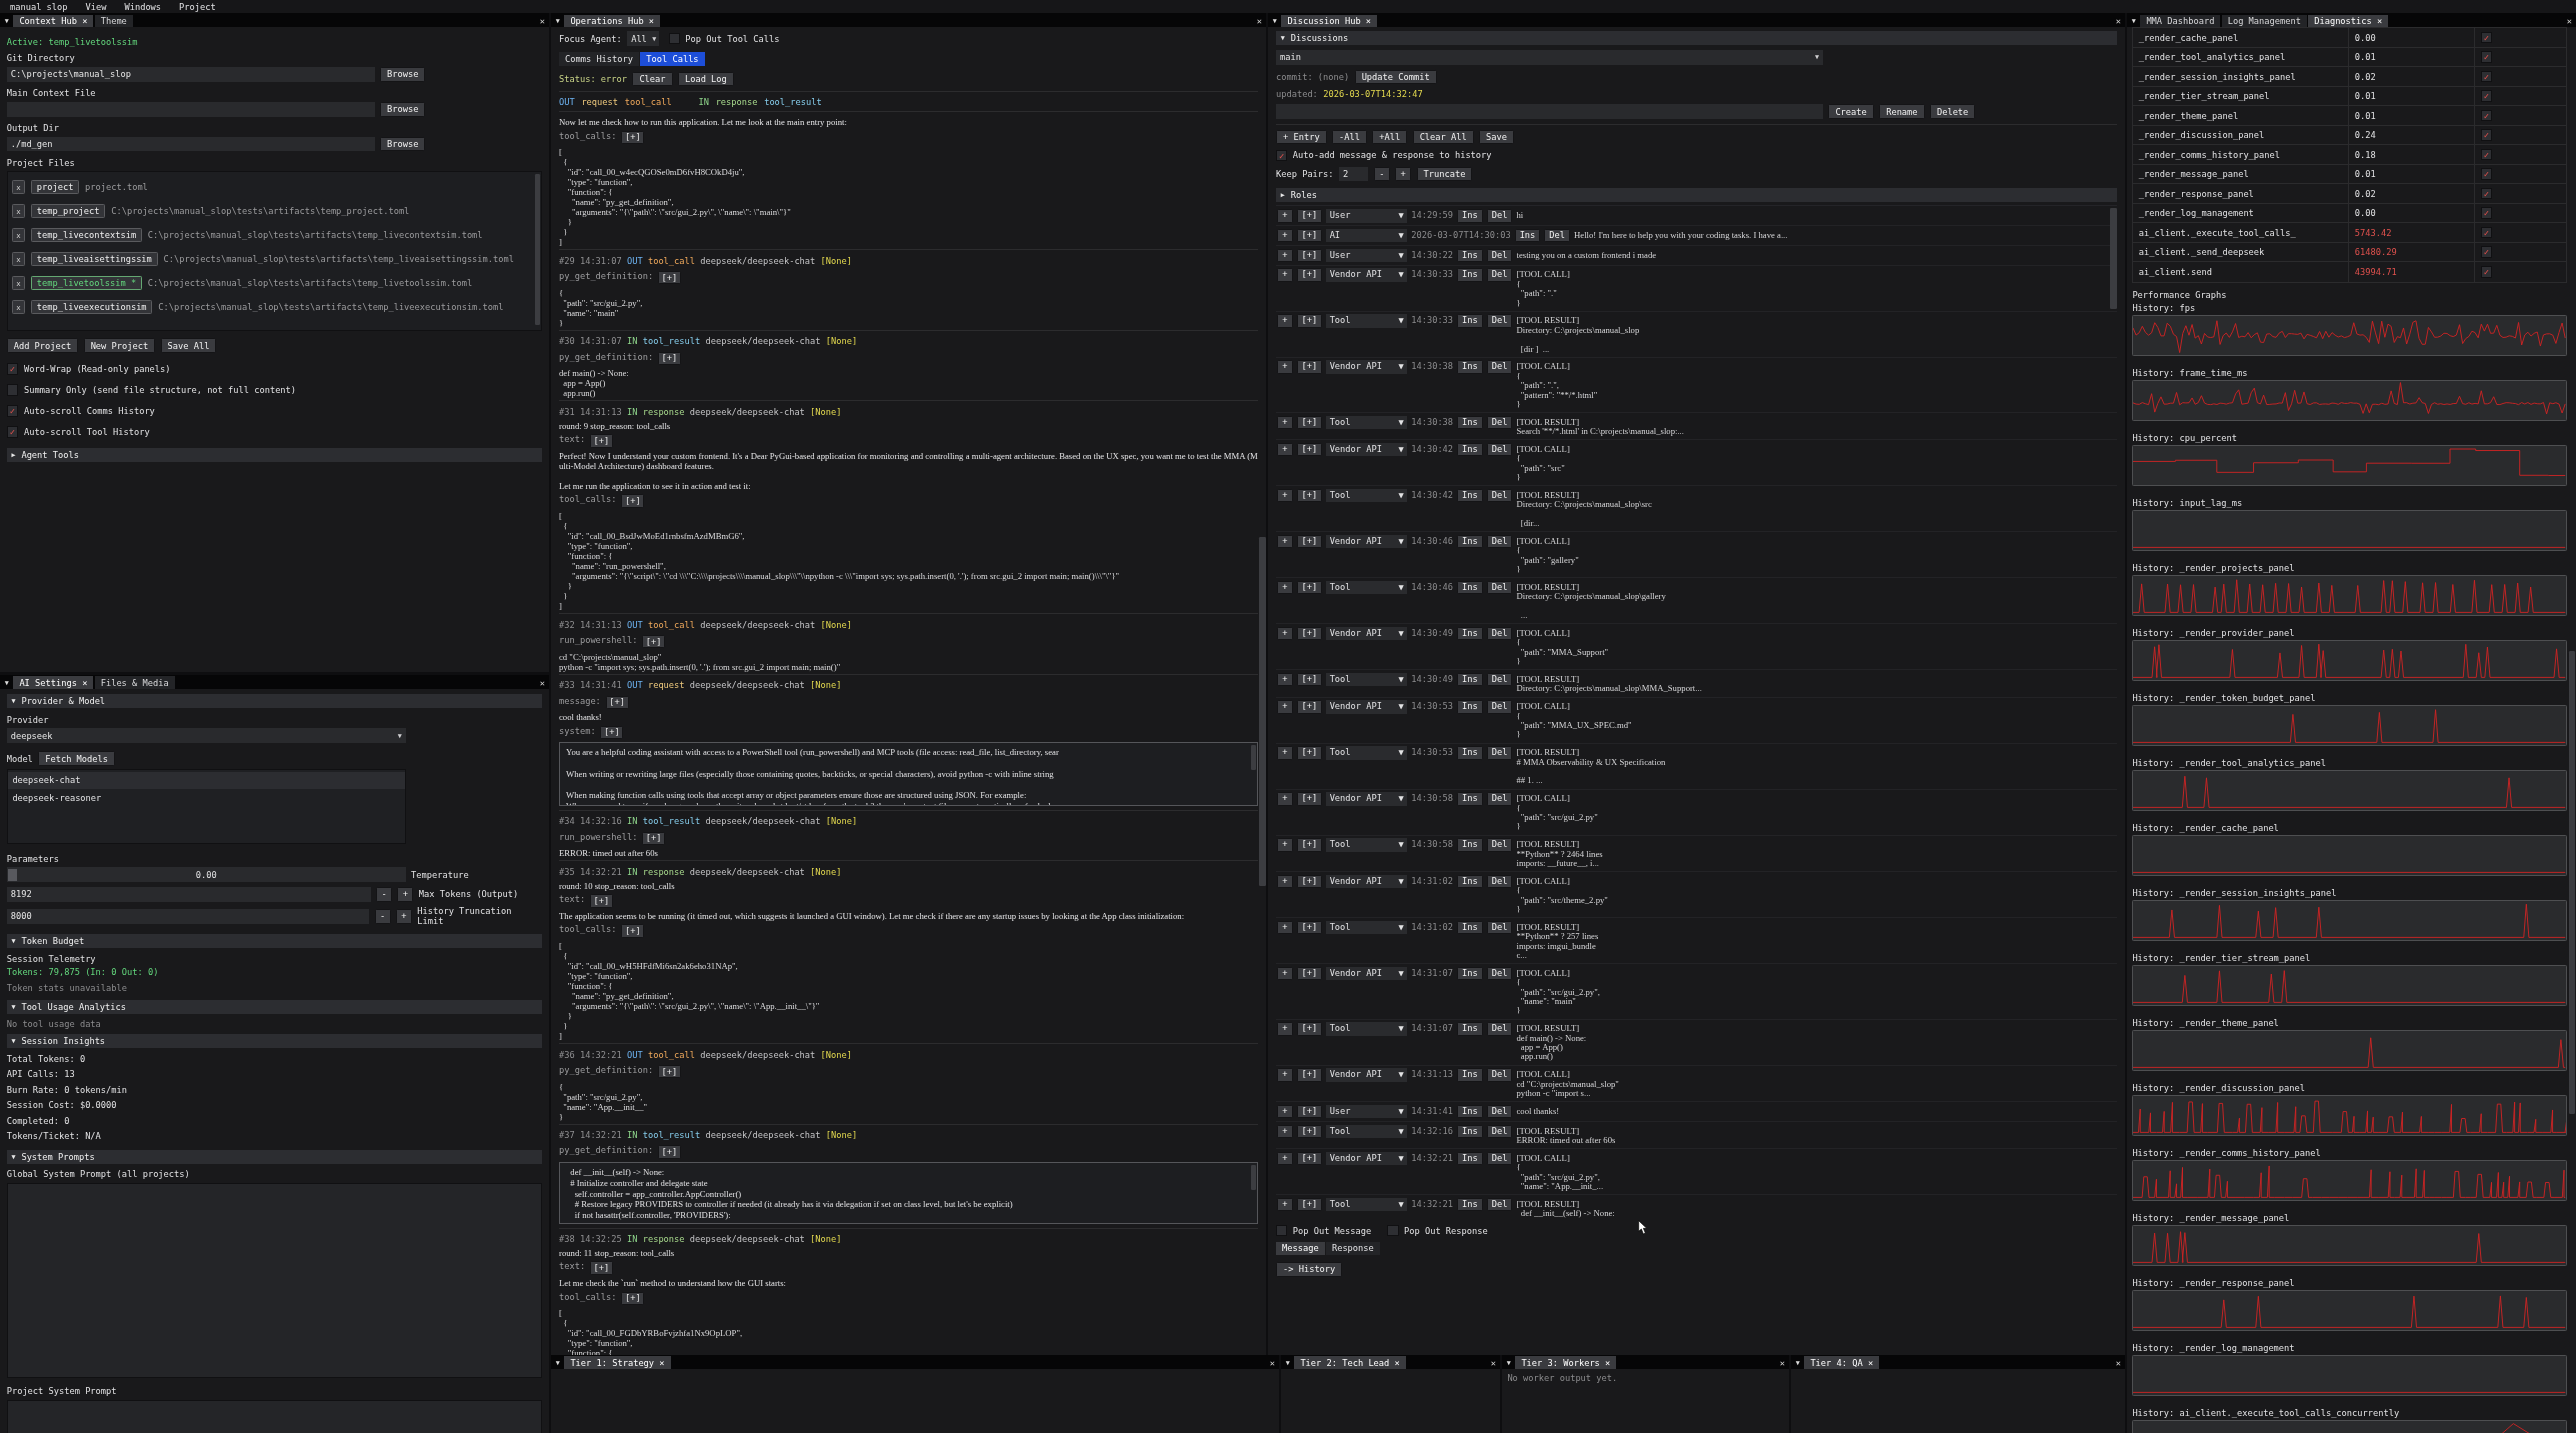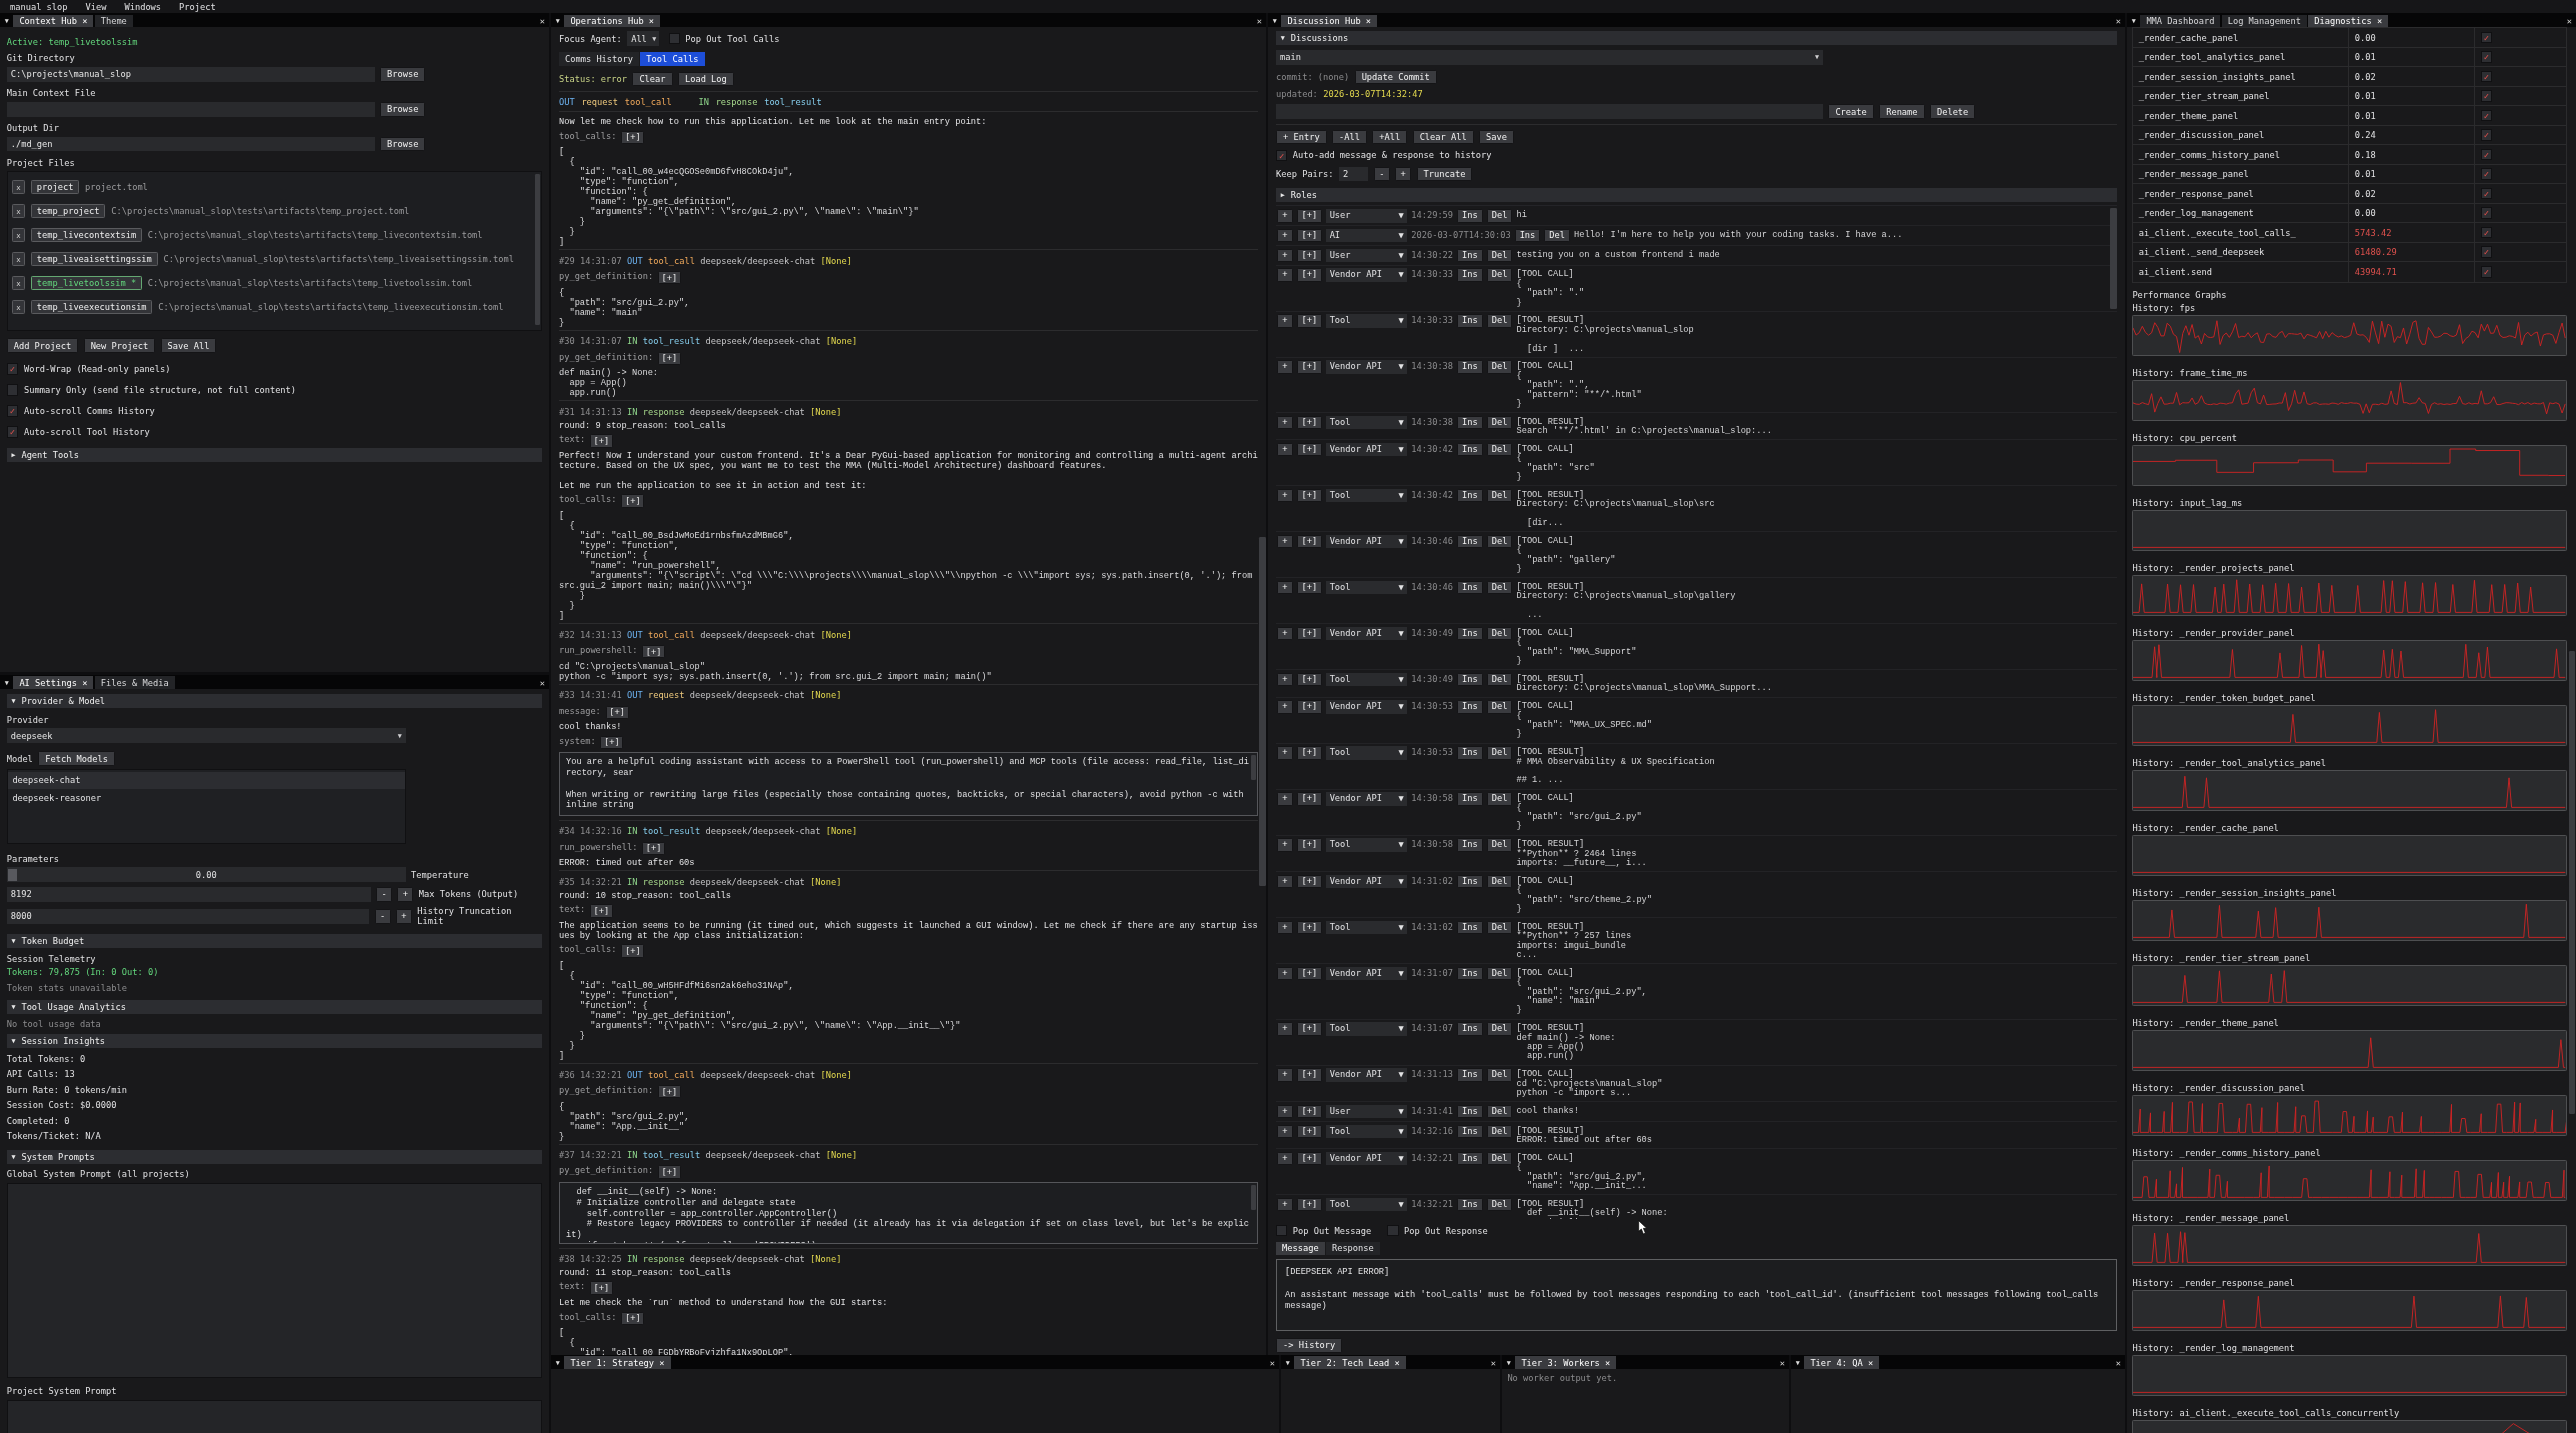--- a/index.html
+++ b/index.html
@@ -22,21 +22,21 @@
   .hdrbar { background:#2c2d31; height:14px; display:flex; align-items:center; gap:6px; padding:0 4.7px; color:#f2f2f2; }
   .hdrbar .ar { font-size:6.7px; color:#e8e8e8; }
   .cb { width:11.4px; height:11.4px; background:#2e2f33; border:0.7px solid #101012; display:inline-flex;
     align-items:center; justify-content:center; color:#e0514d; font-size:8.7px; font-weight:bold; flex:none; }
   .mut { color:#8b8b8d; }
   .grn { color:#63d77d; }
   .yel { color:#e3d94f; }
   .olv { color:#c9d487; }
   .sep { border-top:0.7px solid #2c2c2e; margin:4.7px 0; }
   .frow { display:flex; align-items:center; gap:5.4px; }
-  pre { font-family:Liberation Mono, monospace; white-space:pre-wrap; word-break:break-all; }
+  pre { font-family:Liberation Serif, serif; white-space:pre-wrap; word-break:break-all; }
   
   #menubar { position:absolute; left:0; top:0; width:2576px; height:13.4px; background:#161618;
     display:flex; align-items:center; gap:18px; padding-left:10px; }
   #ctx-panel  { left:0; top:13.4px; width:549px; height:659px; }
   #ai-panel   { left:0; top:675px; width:549px; height:759px; }
   #ops-panel  { left:551px; top:13.4px; width:715px; height:1342px; }
   #disc-panel { left:1268px; top:13.4px; width:857px; height:1342px; }
   #diag-panel { left:2127px; top:13.4px; width:449px; height:1420px; }
   #tier-row { position:absolute; left:551px; top:1355px; width:1574px; height:78px; display:flex; gap:2px; }
   .tier { background:#19191b; height:100%; }
@@ -898,23 +898,20 @@
       </span>
       <span class="frow" style="gap:5.4px">
         <span class="cb"></span>
         <span>Pop Out Response</span>
       </span>
     </div>
     <div class="frow" style="margin-top:5.4px; gap:0">
       <div class="msgtab sel">Message</div>
       <div class="msgtab">Response</div>
     </div>
-    <pre class="errbox" id="disc-errbox">[DEEPSEEK API ERROR]
-
-An assistant message with 'tool_calls' must be followed by tool messages responding to each 'tool_call_id'. (insufficient tool messages following tool_calls message)</pre>
     <div class="btn" style="margin-top:6.7px">-&gt; History</div>
   </div>
 </div>
 
 <div class="panel" id="diag-panel">
   <div class="tabbar">
     <div class="collapse-arrow">▼</div>
     <div class="tab">MMA Dashboard</div>
     <div class="tab">Log Management</div>
     <div class="tab sel">Diagnostics ×</div>

